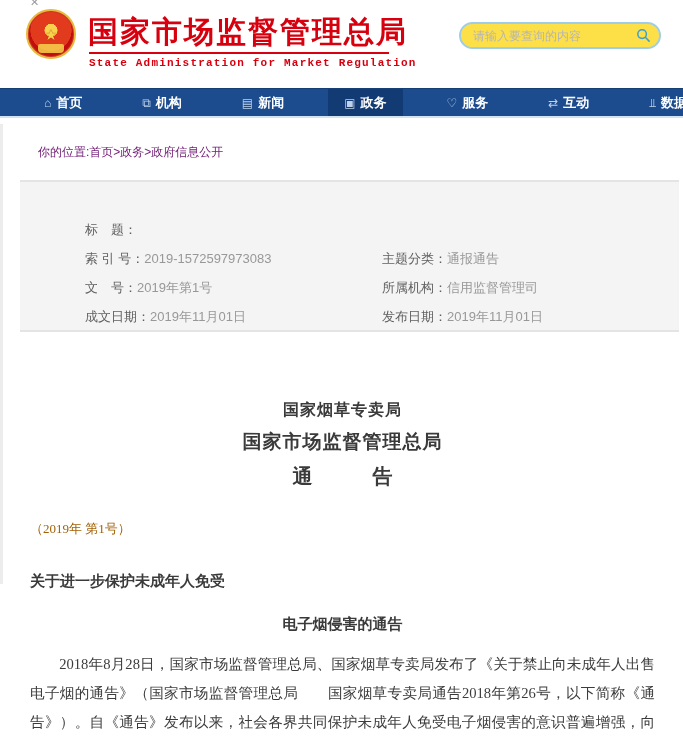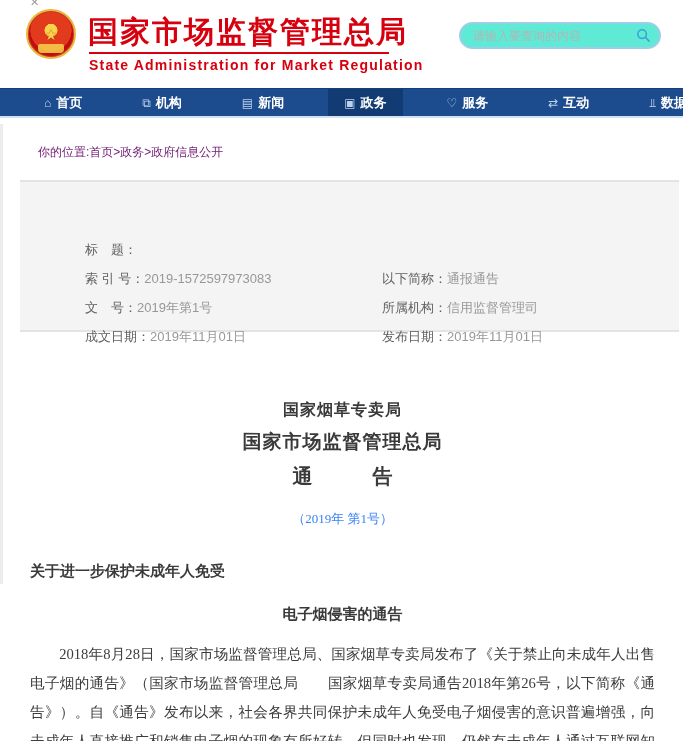--- a/index.html
+++ b/index.html
@@ -11,24 +11,24 @@
   .header { position:relative; height:88px; background:#fff; }
   .broken-img { position:absolute; left:30px; top:-4px; color:#9a9a9a; font-size:11px; }
   .emblem { position:absolute; left:26px; top:9px; width:50px; height:50px; border-radius:50%;
     background:radial-gradient(circle at 50% 42%, #f7d34c 0 18%, #e23a1c 19% 58%, #c00d0d 59% 100%);
     border:2px solid #e8b93c; box-shadow:0 0 0 1px #c8342a inset; display:flex; align-items:center; justify-content:center; }
   .emblem .star { color:#f7d34c; font-size:15px; line-height:1; text-shadow:0 0 1px #a00; }
   .emblem::after { content:""; position:absolute; left:50%; bottom:4px; transform:translateX(-50%);
     width:26px; height:9px; background:#f7d34c; border-radius:2px 2px 4px 4px; opacity:.85; }
   .site-title { position:absolute; left:88px; top:12px; color:#d7000f; font-size:30px; font-weight:bold;
     letter-spacing:2px; font-family:"Liberation Serif","DejaVu Serif",serif; white-space:nowrap; }
-  .site-subtitle { position:absolute; left:89px; top:52px; width:300px; color:#d7000f; font-size:14px;
-    font-weight:bold; letter-spacing:1.2px; border-top:2px solid #d7000f; padding-top:3px; white-space:nowrap; }
+  .site-subtitle { position:absolute; left:89px; top:52px; width:300px; color:#d7000f; font-size:11px;
+    font-weight:bold; letter-spacing:1.2px; border-top:2px solid #d7000f; padding-top:3px; white-space:nowrap;font-family:Liberation Mono, monospace; }
   .search-box { position:absolute; right:22px; top:22px; width:202px; height:27px;
-    border:2px solid #9fcde8; border-radius:14px; background:#5eead4; display:flex; align-items:center; padding:0 8px 0 12px; }
+    border:2px solid #9fcde8; border-radius:14px; background:#fde047; display:flex; align-items:center; padding:0 8px 0 12px; }
   .search-box input { flex:1; border:none; outline:none; font-size:12px; color:#666; background:transparent; min-width:0; }
   .search-box input::placeholder { color:#b5b5b5; }
   .search-ico { width:15px; height:15px; flex:0 0 auto; }
 
   
   .nav { height:28px; background:#1c4c8e; display:flex; align-items:stretch; padding-left:28px; border-top:1px solid #163f78; }
   .nav-item { display:flex; align-items:center; gap:5px; color:#fff; font-size:13px; font-weight:bold;
     padding:0 16px; margin-right:28px; cursor:pointer; white-space:nowrap; }
   .nav-item .ico { color:#bcd2ec; font-size:12px; font-weight:normal; }
   .nav-item.active { background:#123a73; }
@@ -36,31 +36,31 @@
 
   
   .breadcrumb { margin:26px 0 0 38px; color:#701a75; font-size:12px; }
 
   
   .edge-line { position:absolute; left:0; top:124px; width:3px; height:460px; background:#ececec; }
   .meta-box { position:absolute; left:20px; right:4px; top:180px; height:152px; background:#f4f4f4;
     border-top:2px solid #e4e4e4; border-bottom:2px solid #e4e4e4; padding:40px 0 0 65px; font-size:13px; }
   .meta-row { display:flex; margin-bottom:13px; line-height:16px; }
   .meta-cell { flex:0 0 50%; display:flex; white-space:nowrap; }
-  .meta-cell.full { flex:0 0 100%;margin-top:20px; }
+  .meta-cell.full { flex:0 0 100%; }
   .meta-label { color:#5f5f5f; }
   .meta-value { color:#989898; }
 
   
   .doc { position:absolute; left:30px; right:28px; top:332px;
     font-family:"Liberation Serif","DejaVu Serif",serif; color:#3a3a3a; }
   .doc-org1 { margin-top:68px; text-align:center; font-size:16px; font-weight:bold; letter-spacing:1px; }
   .doc-org2 { margin-top:8px; text-align:center; font-size:19px; font-weight:bold; letter-spacing:1px; }
   .doc-type { margin-top:8px; text-align:center; font-size:20px; font-weight:bold; }
-  .doc-no { margin-top:20px; text-align:center; font-size:13px; color:#3b82f6; }
+  .doc-no { margin-top:30px; text-align:left; font-size:13px; color:#a16207; }
   .doc-sub1 { margin-top:34px; text-align:left; font-size:15px; font-weight:bold; }
   .doc-sub2 { margin-top:24px; text-align:center; font-size:15px; font-weight:bold; }
   .doc-para { margin-top:16px; font-size:14.6px; line-height:29px; text-align:justify; text-indent:2em; color:#3c3c3c; }
 </style>
 </head>
 <body>
 
 <div class="page">
 
   <div class="header">
@@ -120,21 +120,21 @@
       <div class="meta-cell full">
         <span class="meta-label">标　题：</span>
       </div>
     </div>
     <div class="meta-row">
       <div class="meta-cell">
         <span class="meta-label">索 引 号：</span>
         <span class="meta-value">2019-1572597973083</span>
       </div>
       <div class="meta-cell">
-        <span class="meta-label">以下简称：</span>
+        <span class="meta-label">主题分类：</span>
         <span class="meta-value">通报通告</span>
       </div>
     </div>
     <div class="meta-row">
       <div class="meta-cell">
         <span class="meta-label">文　号：</span>
         <span class="meta-value">2019年第1号</span>
       </div>
       <div class="meta-cell">
         <span class="meta-label">所属机构：</span>

